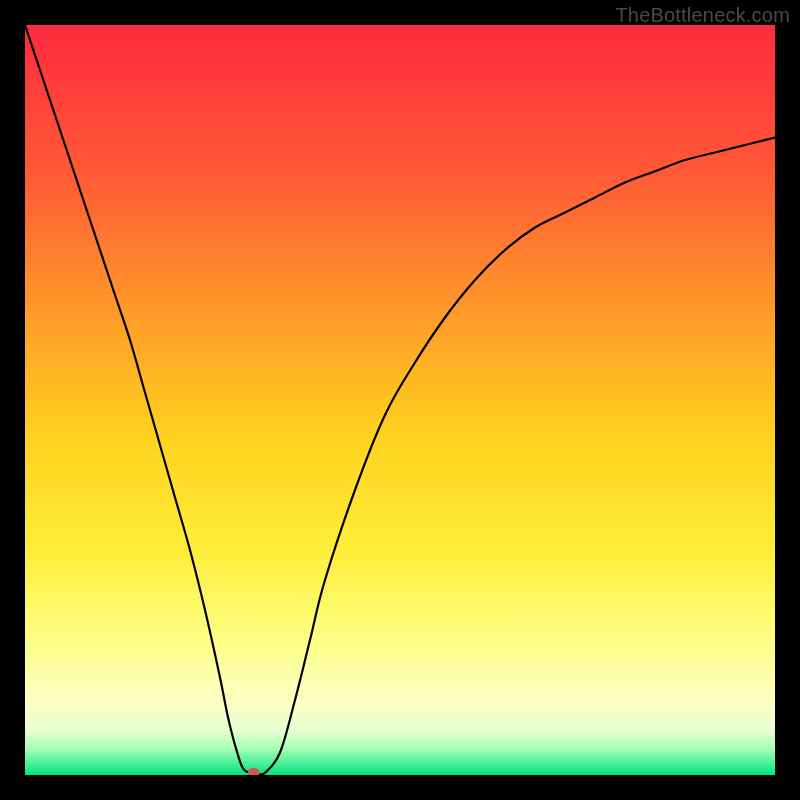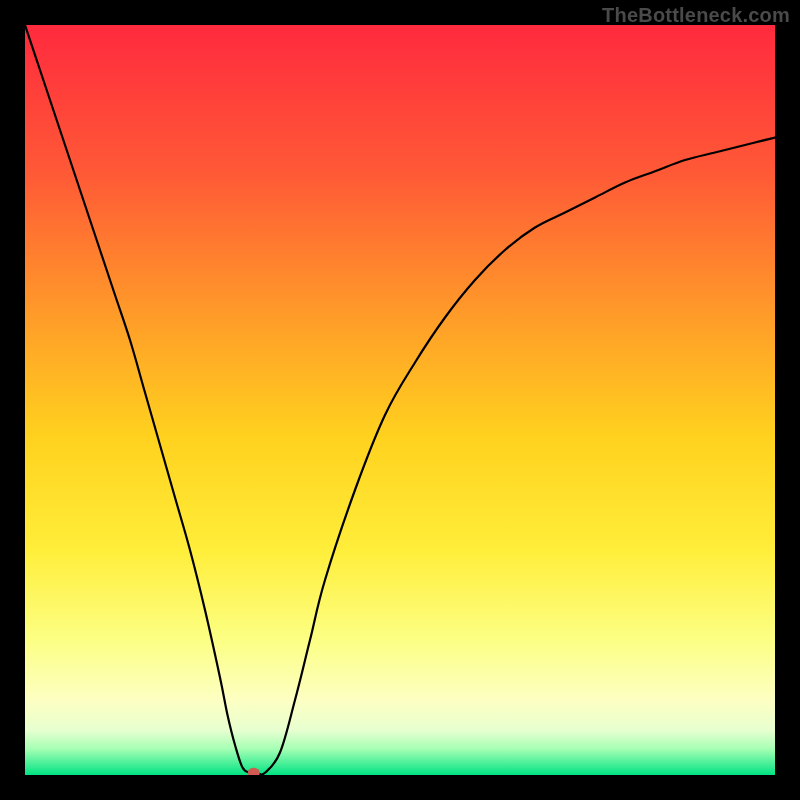--- a/index.html
+++ b/index.html
@@ -18,21 +18,21 @@
     width: 750px;
     height: 750px;
     box-sizing: border-box;
   }
   .watermark {
     position: absolute;
     top: 4px;
     right: 10px;
     color: #4a4a4a;
     font-size: 20px;
-    font-weight: 700;
+    font-weight: 400;
     letter-spacing: 0.2px;
     z-index: 5;
   }
   svg {
     display: block;
   }
 </style>
 </head>
 <body>
 

